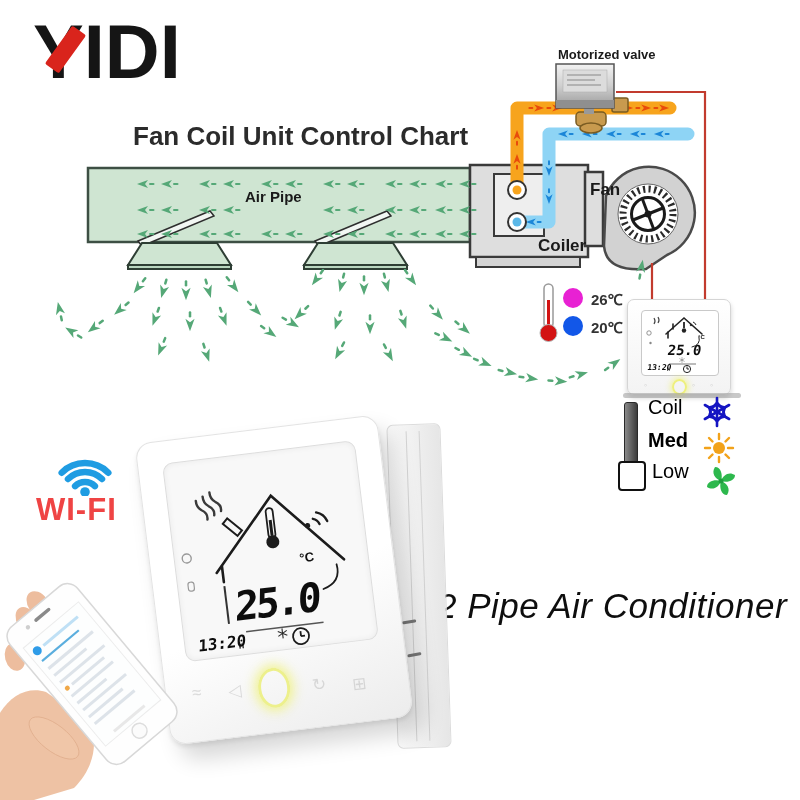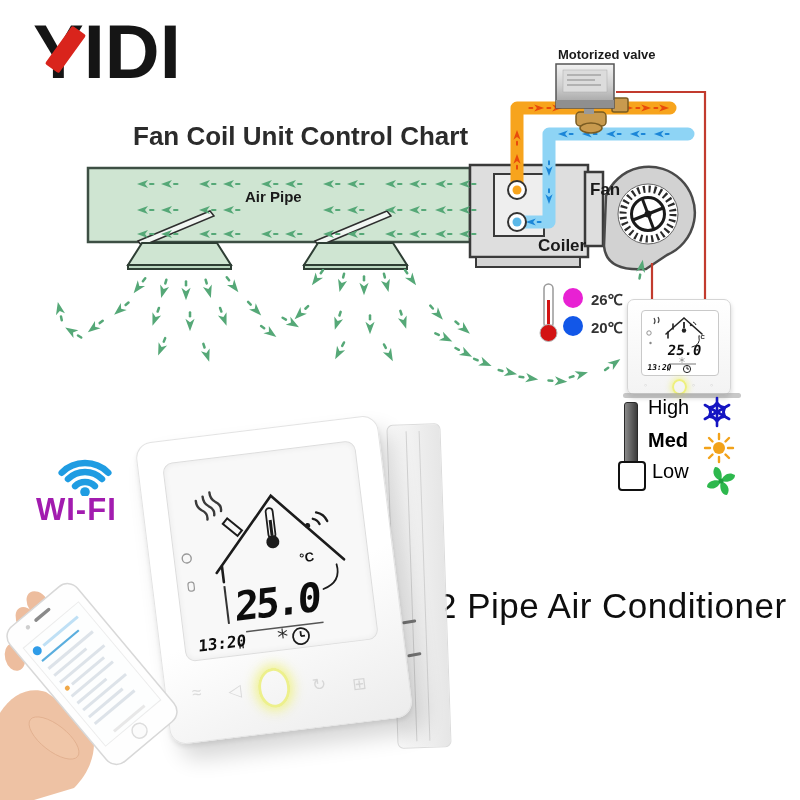--- a/index.html
+++ b/index.html
@@ -4,21 +4,21 @@
 <style>
   html,body{margin:0;padding:0;}
   body{width:800px;height:800px;position:relative;background:#ffffff;overflow:hidden;
        font-family:"Liberation Sans", sans-serif;}
   .abs{position:absolute;}
   
   .logo{left:33px;top:14px;font-size:76px;font-weight:800;letter-spacing:0px;color:#151515;line-height:1;}
   .logo-wedge{left:57px;top:26px;width:17px;height:47px;background:#d9241c;border-radius:2px;
               transform:rotate(36deg);}
   .chart-title{left:133px;top:121px;font-size:26px;font-weight:600;color:#2b2b2b;}
-  .caption{left:437px;top:586px;font-size:35px;font-weight:400;color:#0e0e0e;letter-spacing:.5px;}
+  .caption{left:437px;top:586px;font-size:35px;font-weight:400;color:#0e0e0e;letter-spacing:.5px;font-style:italic;}
   
   .lbl{color:#1a1a1a;font-weight:600;}
   .lbl-valve{left:558px;top:47px;font-size:13px;}
   .lbl-airpipe{left:245px;top:188px;font-size:15px;}
   .lbl-coiler{left:500px;top:236px;font-size:17px;margin-left:38px;}
   .lbl-fan{left:590px;top:180px;font-size:17px;}
   .setpoint-lbl{font-size:15px;font-weight:700;color:#333;}
   
   .tstat-s{left:627px;top:299px;width:102px;height:94px;border:1px solid #d5d5d5;border-radius:7px;
            background:linear-gradient(180deg,#ffffff,#f3f3f3);box-shadow:0 3px 5px rgba(0,0,0,.18);}
@@ -304,21 +304,21 @@
   </div>
   <div class="abs glow-s"></div>
   <span class="abs hint-s" style="left:16px;top:80px">◦</span>
   <span class="abs hint-s" style="left:64px;top:80px">◦</span>
   <span class="abs hint-s" style="left:82px;top:80px">◦</span>
 </div>
 <div class="abs tstat-s-shadow"></div>
 
 <div class="abs slider-track"></div>
 <div class="abs slider-knob"></div>
-<div class="abs speed speed-high">High</div>
+<div class="abs speed speed-high">Coil</div>
 <div class="abs speed speed-med">Med</div>
 <div class="abs speed speed-low">Low</div>
 
 <svg class="abs" style="left:699px;top:394px" width="36" height="36" viewBox="0 0 36 36">
   <g stroke="#1515c2" stroke-width="2.6" stroke-linecap="round">
     <g>
         <line x1="18" y1="4" x2="18" y2="32"></line>
         <line x1="18" y1="9" x2="14" y2="13"></line>
         <line x1="18" y1="9" x2="22" y2="13"></line>
         <line x1="18" y1="27" x2="14" y2="23"></line>
@@ -374,21 +374,21 @@
 <div class="abs caption">2 Pipe Air Conditioner</div>
 
 <svg class="abs" style="left:48px;top:446px" width="74" height="50" viewBox="0 0 74 50">
   <g stroke="#1f9ce2" stroke-width="6.5" fill="none" stroke-linecap="round">
     <path d="M13.7,26.7 A33,33 0 0 1 60.3,26.7"></path>
     <path d="M20,33 A24,24 0 0 1 54,33"></path>
     <path d="M27.1,40.1 A14,14 0 0 1 46.9,40.1"></path>
   </g>
   <circle cx="37" cy="46" r="4.8" fill="#1f9ce2"></circle>
 </svg>
-<div class="abs wifi-text" style="color:#a21caf">WI-FI</div>
+<div class="abs wifi-text" style="color:#ef4444">WI-FI</div>
 
 <div class="abs backplate">
   <div class="seam" style="left:18px"></div>
   <div class="seam" style="left:31px"></div>
   <div class="clip" style="left:8px;top:195px;transform:rotate(-8deg)"></div>
   <div class="clip" style="left:12px;top:228px;transform:rotate(-8deg)"></div>
 </div>
 <div class="abs tstat-b">
   <div class="abs tstat-b-screen">
     <svg width="192" height="198" viewBox="0 0 192 198">

